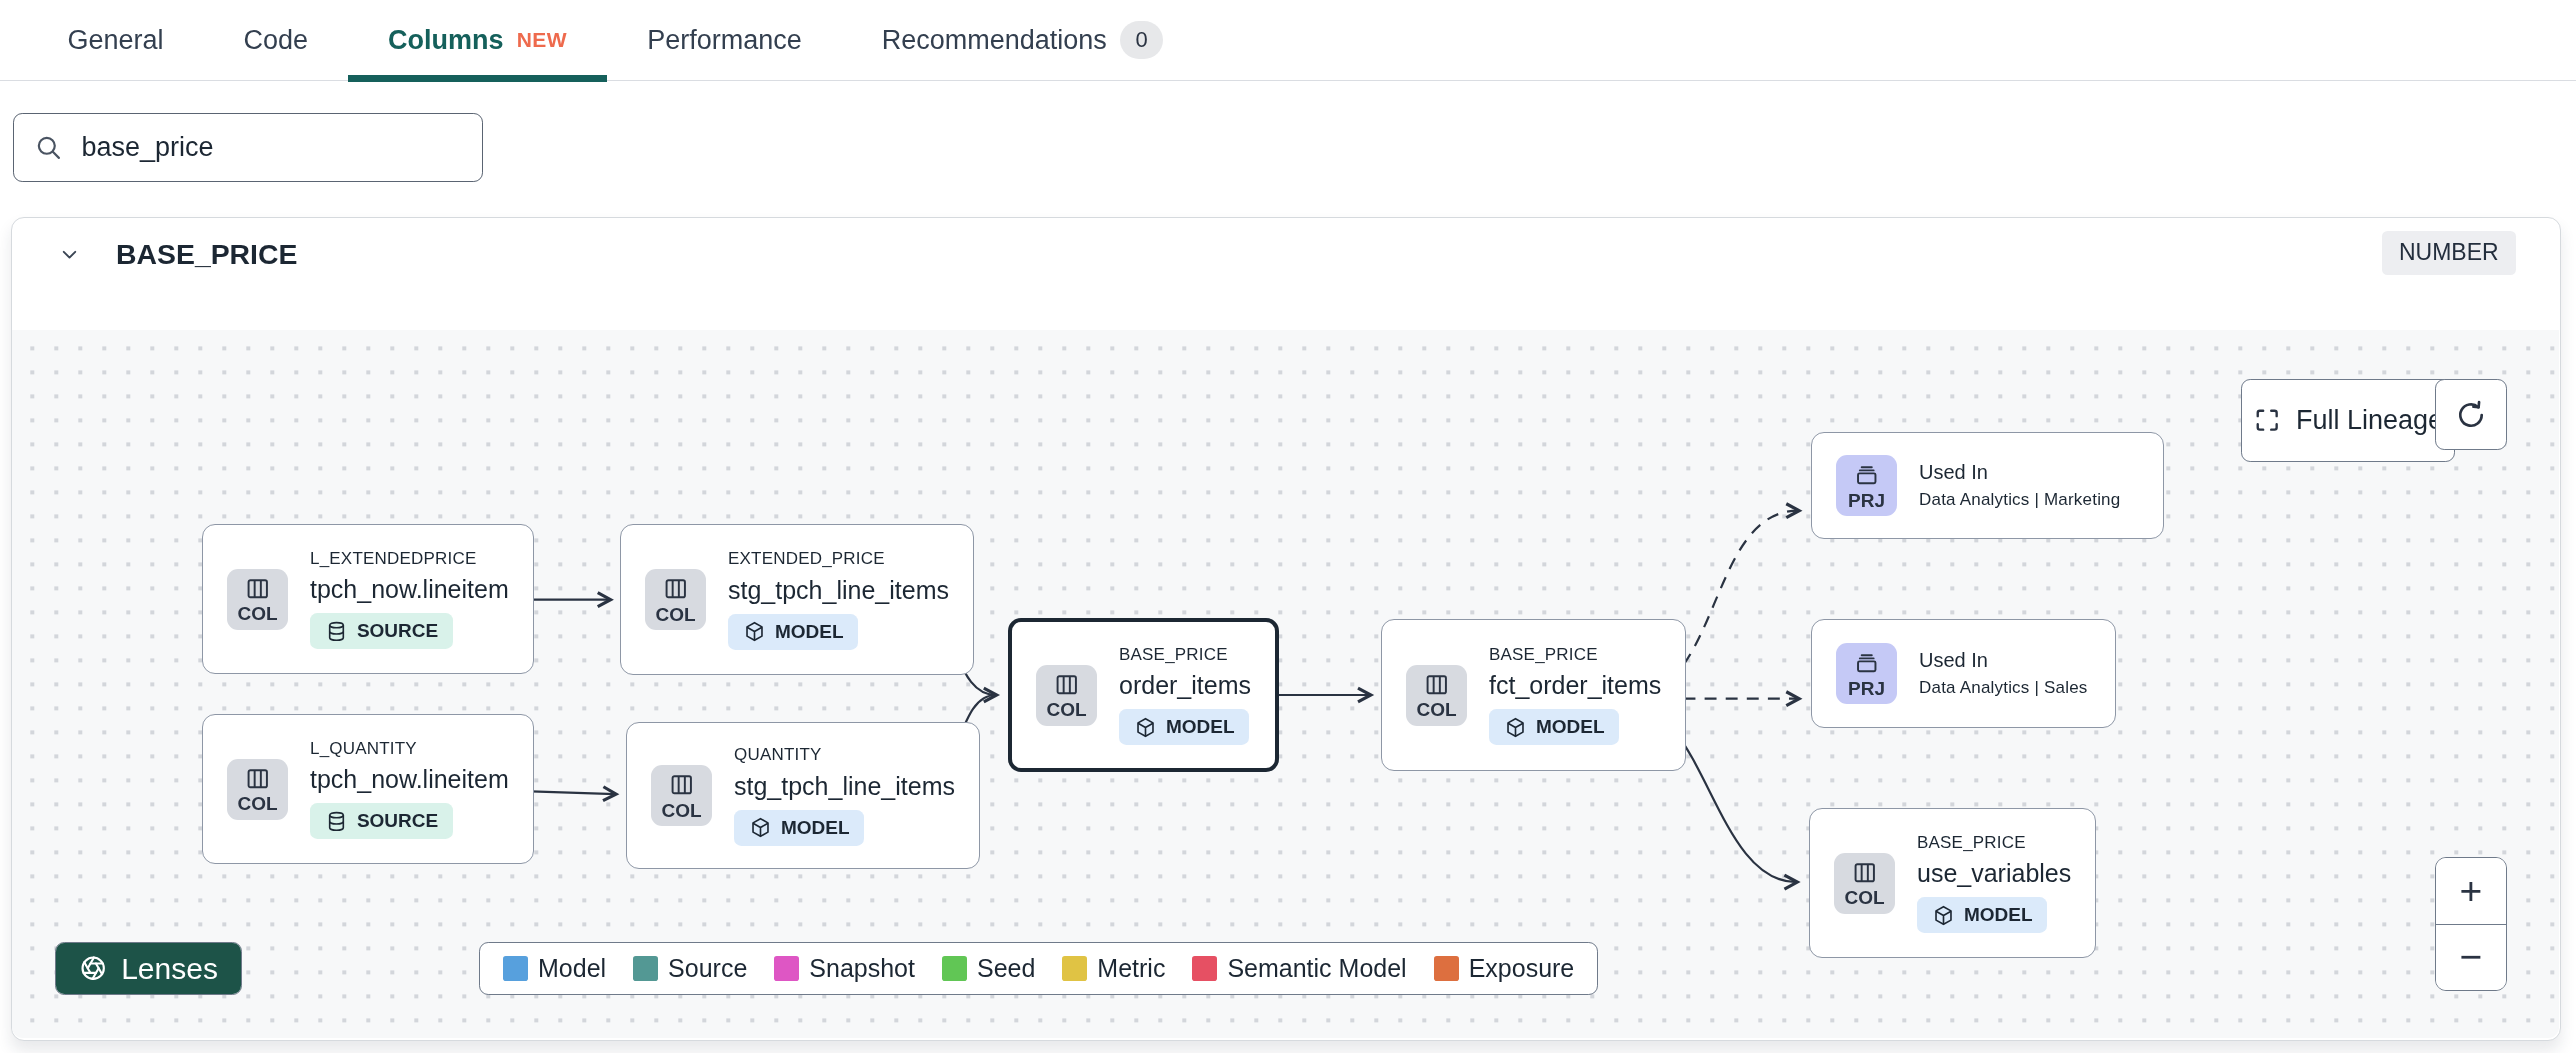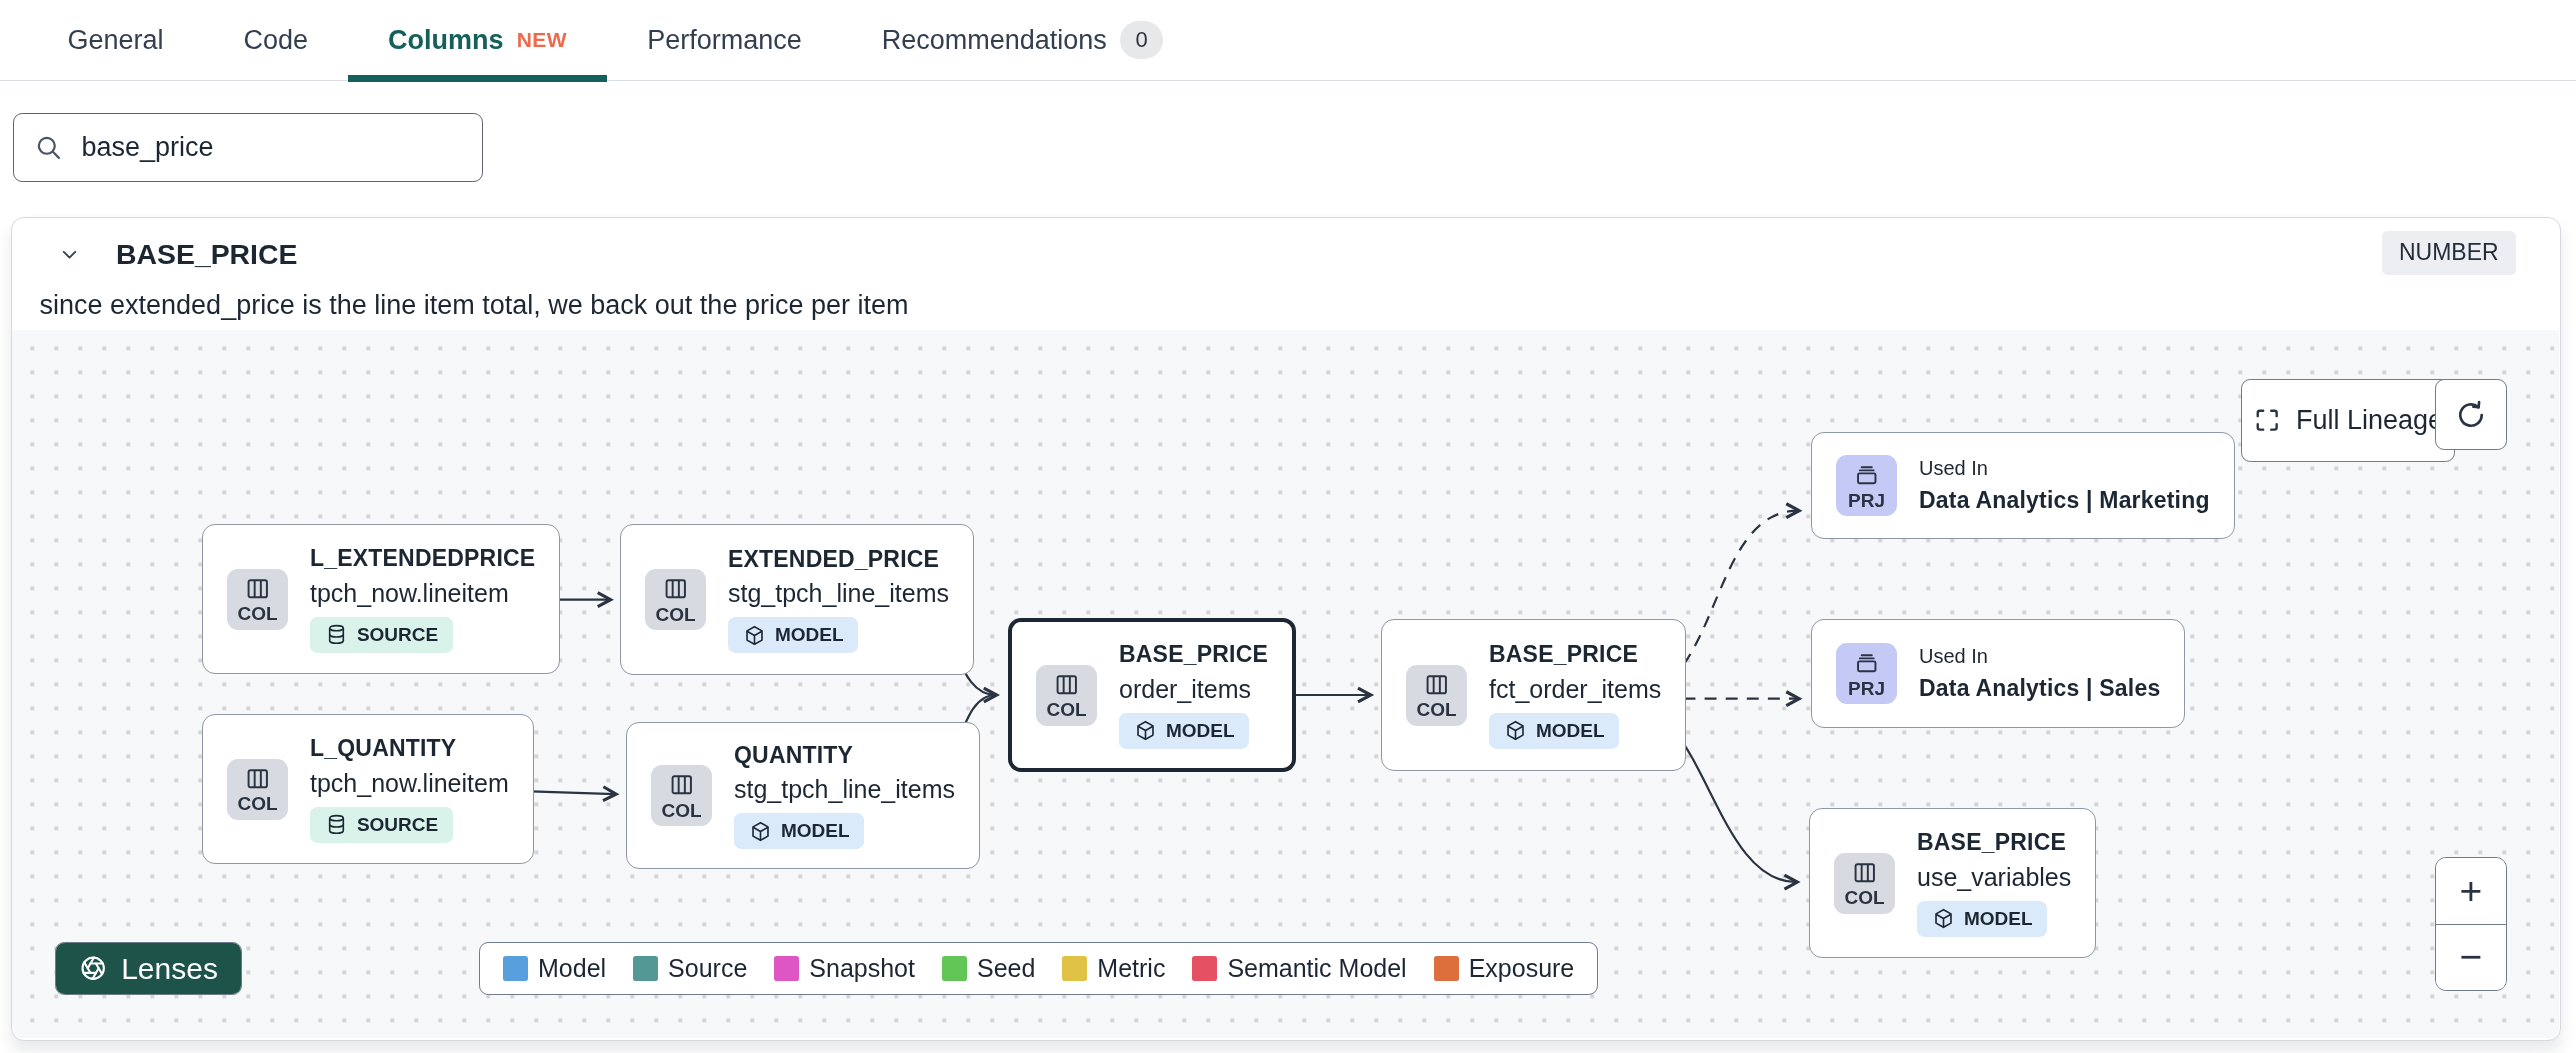--- a/index.html
+++ b/index.html
@@ -32,21 +32,21 @@
     background-image:radial-gradient(circle,#d3d6db 2.2px, transparent 2.5px); background-size:24px 24px; background-position:8.3px 6.4px; }
   .edges { position:absolute; left:0; top:0; }
   
   .node { position:absolute; background:#fff; border:1.8px solid #8e97a6; border-radius:13px; display:flex; align-items:center; gap:22px; padding:0 24px; cursor:pointer; }
   .node.selected { border:4.6px solid #1c2733; }
   .chip { width:61px; height:61px; border-radius:11px; background:#d7dae0; color:#2a3342; display:flex; flex-direction:column; align-items:center; justify-content:center; flex:0 0 auto; }
   .chip.prj { background:#c5c9f6; }
   .chip-label { font-size:19px; font-weight:700; line-height:1; margin-top:2px; }
   .node-body { display:flex; flex-direction:column; align-items:flex-start; gap:6.4px; }
   .node-kicker { font-size:20px; }
-  .node-title { font-size:23px; font-weight:700; white-space:nowrap; letter-spacing:0.2px; }
+  .node-title { font-size:17px; font-weight:400; white-space:nowrap; letter-spacing:0.2px; }
   .node-sub { font-size:25px; white-space:nowrap; }
   .node-badge { display:flex; align-items:center; gap:9.2px; border-radius:7.3px; padding:6.4px 14.7px; font-size:19px; font-weight:700; margin-top:2.8px; }
   .badge-SOURCE { background:#d9f2ea; }
   .badge-MODEL  { background:#dbeafa; }
   
   .ctl { position:absolute; background:#fff; border:1.8px solid #6f7a8a; border-radius:9.2px; display:flex; align-items:center; justify-content:center; gap:14.7px; font-size:27px; cursor:pointer; }
   .full-lineage { left:2193px; top:49px; width:214px; height:83px;margin-left:36px; }
   .refresh-btn { left:2423px; top:49px; width:72px; height:71px; }
   .zoomctl { position:absolute; left:2423px; top:527px; width:72px; height:134px; background:#fff; border:1.8px solid #6f7a8a; border-radius:11px; display:flex; flex-direction:column; overflow:hidden; }
   .zoombtn { flex:1; display:flex; align-items:center; justify-content:center; font-size:39px; color:#2a3342; cursor:pointer; background:#fff; border:none; font-family:inherit; }
@@ -95,21 +95,20 @@
 <div class="panel">
   <div class="col-title-row">
     <span class="icon">
       <svg width="23" height="23" viewBox="0 0 24 24" fill="none" stroke="#3a4554" stroke-width="2" stroke-linecap="round" stroke-linejoin="round">
         <path d="M6 9.2 L12 15.2 L18 9.2"></path>
       </svg>
     </span>
     <span class="col-title">BASE_PRICE</span>
   </div>
   <span class="type-badge">NUMBER</span>
-  <div class="col-desc">since extended_price is the line item total, we back out the price per item</div>
 
   <div class="canvas" id="canvas">
 
     <svg class="edges" width="2547" height="708" viewBox="0 0 2776 772">
       <defs>
         <marker id="arr" viewBox="0 0 10 10" refX="7.5" refY="5" markerWidth="9" markerHeight="9" orient="auto-start-reverse">
           <path d="M1.5,1.5 L8,5 L1.5,8.5" fill="none" stroke="#2a3342" stroke-width="1.6"></path>
         </marker>
       </defs>
       <g fill="none" stroke="#2a3342" stroke-width="2.4">

